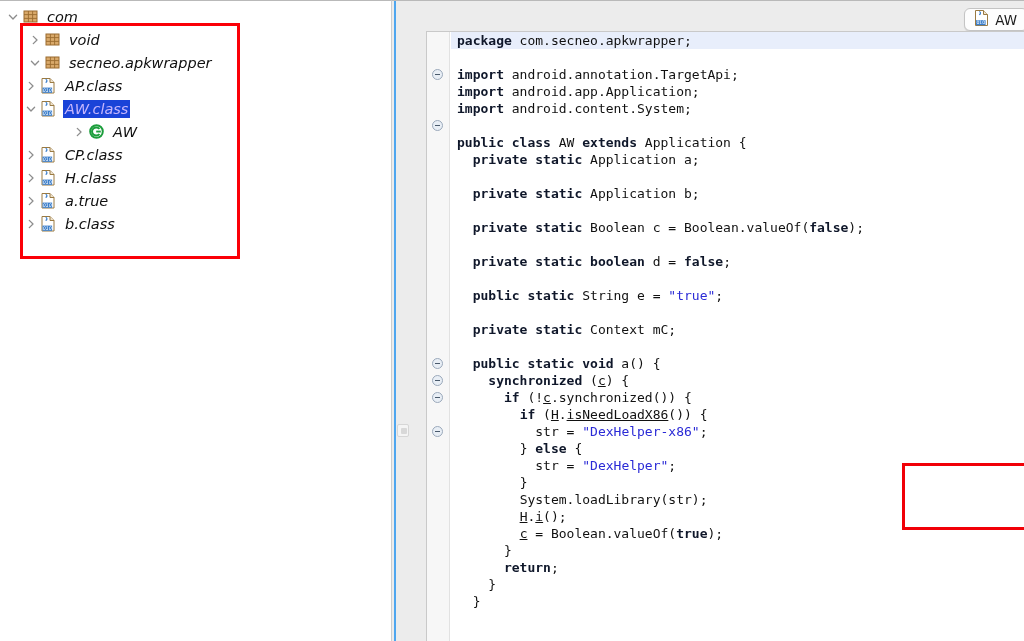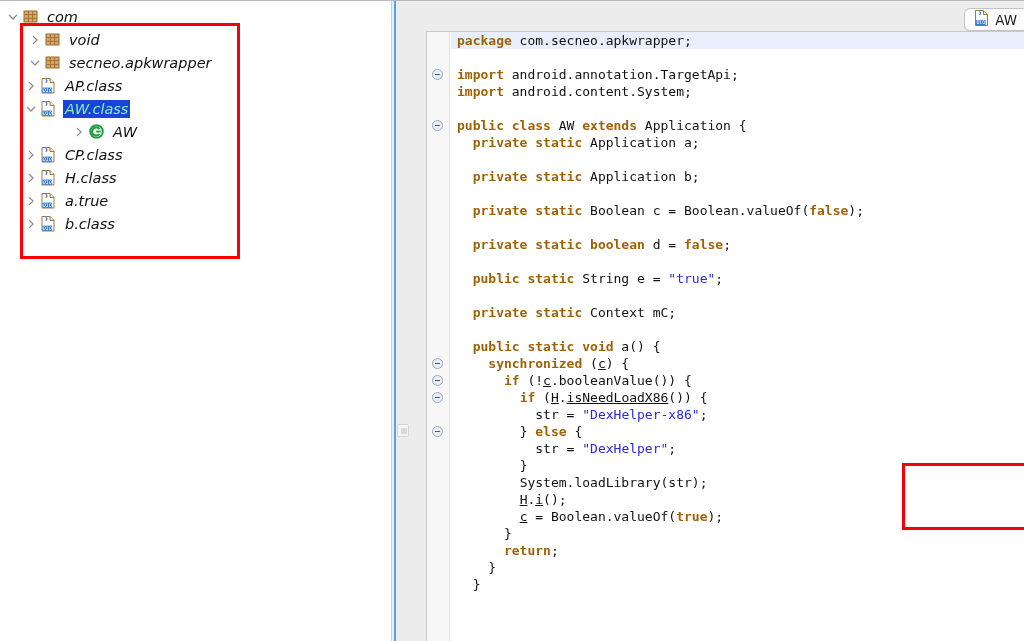--- a/index.html
+++ b/index.html
@@ -75,21 +75,21 @@
     align-items: center;
     justify-content: center;
   }
 
   .tree-label {
     padding: 0 2px;
     line-height: 18px;
   }
   .tree-row.selected .tree-label {
     background: #1a43d8;
-    color: #86efac;
+    color: #c4b5fd;
   }
 
   
   .lvl0 { padding-left: 4px; }
   .lvl1 { padding-left: 26px; }
   .lvl2 { padding-left: 22px; }
   .lvl3 { padding-left: 70px; }
 
   
   #tree-highlight-box {
@@ -239,21 +239,21 @@
     white-space: pre;
     font-family: "DejaVu Sans Mono", "Liberation Mono", monospace;
     font-size: 13px;
     color: #111111;
     padding-left: 6px;
   }
   .code-line.current {
     background: #e8eefb;
   }
 
-  .kw   { color: #a16207; font-weight: bold; }
+  .kw   { color: #0f172a; font-weight: bold; }
   .str  { color: #2a2ad6; }
   .plain{ color: #111111; }
   .ul   { text-decoration: underline; }
 
   
   #code-highlight-box {
     position: absolute;
     left: 475px;
     top: 431px;
     width: 222px;
@@ -461,38 +461,39 @@
           <div class="fold-marker" style="top: 88px;"></div>
           <div class="fold-marker" style="top: 326px;"></div>
           <div class="fold-marker" style="top: 343px;"></div>
           <div class="fold-marker" style="top: 360px;"></div>
           <div class="fold-marker" style="top: 394px;"></div>
         </div>
       <div id="code-area">
           <div class="code-line current"><span class="kw">package</span><span class="plain"> com.secneo.apkwrapper;</span></div>
           <div class="code-line">&nbsp;</div>
           <div class="code-line"><span class="kw">import</span><span class="plain"> android.annotation.TargetApi;</span></div>
+          <div class="code-line"><span class="kw">import</span><span class="plain"> android.app.Application;</span></div>
           <div class="code-line"><span class="kw">import</span><span class="plain"> android.content.System;</span></div>
           <div class="code-line">&nbsp;</div>
           <div class="code-line"><span class="kw">public class</span><span class="plain"> AW </span><span class="kw">extends</span><span class="plain"> Application {</span></div>
           <div class="code-line"><span class="plain">  </span><span class="kw">private static</span><span class="plain"> Application a;</span></div>
           <div class="code-line">&nbsp;</div>
           <div class="code-line"><span class="plain">  </span><span class="kw">private static</span><span class="plain"> Application b;</span></div>
           <div class="code-line">&nbsp;</div>
           <div class="code-line"><span class="plain">  </span><span class="kw">private static</span><span class="plain"> Boolean c = Boolean.valueOf(</span><span class="kw">false</span><span class="plain">);</span></div>
           <div class="code-line">&nbsp;</div>
           <div class="code-line"><span class="plain">  </span><span class="kw">private static boolean</span><span class="plain"> d = </span><span class="kw">false</span><span class="plain">;</span></div>
           <div class="code-line">&nbsp;</div>
           <div class="code-line"><span class="plain">  </span><span class="kw">public static</span><span class="plain"> String e = </span><span class="str">"true"</span><span class="plain">;</span></div>
           <div class="code-line">&nbsp;</div>
           <div class="code-line"><span class="plain">  </span><span class="kw">private static</span><span class="plain"> Context mC;</span></div>
           <div class="code-line">&nbsp;</div>
           <div class="code-line"><span class="plain">  </span><span class="kw">public static void</span><span class="plain"> a() {</span></div>
           <div class="code-line"><span class="plain">    </span><span class="kw">synchronized</span><span class="plain"> (</span><span class="ul">c</span><span class="plain">) {</span></div>
-          <div class="code-line"><span class="plain">      </span><span class="kw">if</span><span class="plain"> (!</span><span class="ul">c</span><span class="plain">.booleanValue()) {</span></div>
+          <div class="code-line"><span class="plain">      </span><span class="kw">if</span><span class="plain"> (!</span><span class="ul">c</span><span class="plain">.synchronized()) {</span></div>
           <div class="code-line"><span class="plain">        </span><span class="kw">if</span><span class="plain"> (</span><span class="ul">H</span><span class="plain">.</span><span class="ul">isNeedLoadX86</span><span class="plain">()) {</span></div>
           <div class="code-line"><span class="plain">          </span><span class="plain">str = </span><span class="str">"DexHelper-x86"</span><span class="plain">;</span></div>
           <div class="code-line"><span class="plain">        </span><span class="plain">} </span><span class="kw">else</span><span class="plain"> {</span></div>
           <div class="code-line"><span class="plain">          </span><span class="plain">str = </span><span class="str">"DexHelper"</span><span class="plain">;</span></div>
           <div class="code-line"><span class="plain">        </span><span class="plain">}</span></div>
           <div class="code-line"><span class="plain">        </span><span class="plain">System.loadLibrary(str);</span></div>
           <div class="code-line"><span class="plain">        </span><span class="ul">H</span><span class="plain">.</span><span class="ul">i</span><span class="plain">();</span></div>
           <div class="code-line"><span class="plain">        </span><span class="ul">c</span><span class="plain"> = Boolean.valueOf(</span><span class="kw">true</span><span class="plain">);</span></div>
           <div class="code-line"><span class="plain">      </span><span class="plain">}</span></div>
           <div class="code-line"><span class="plain">      </span><span class="kw">return</span><span class="plain">;</span></div>

